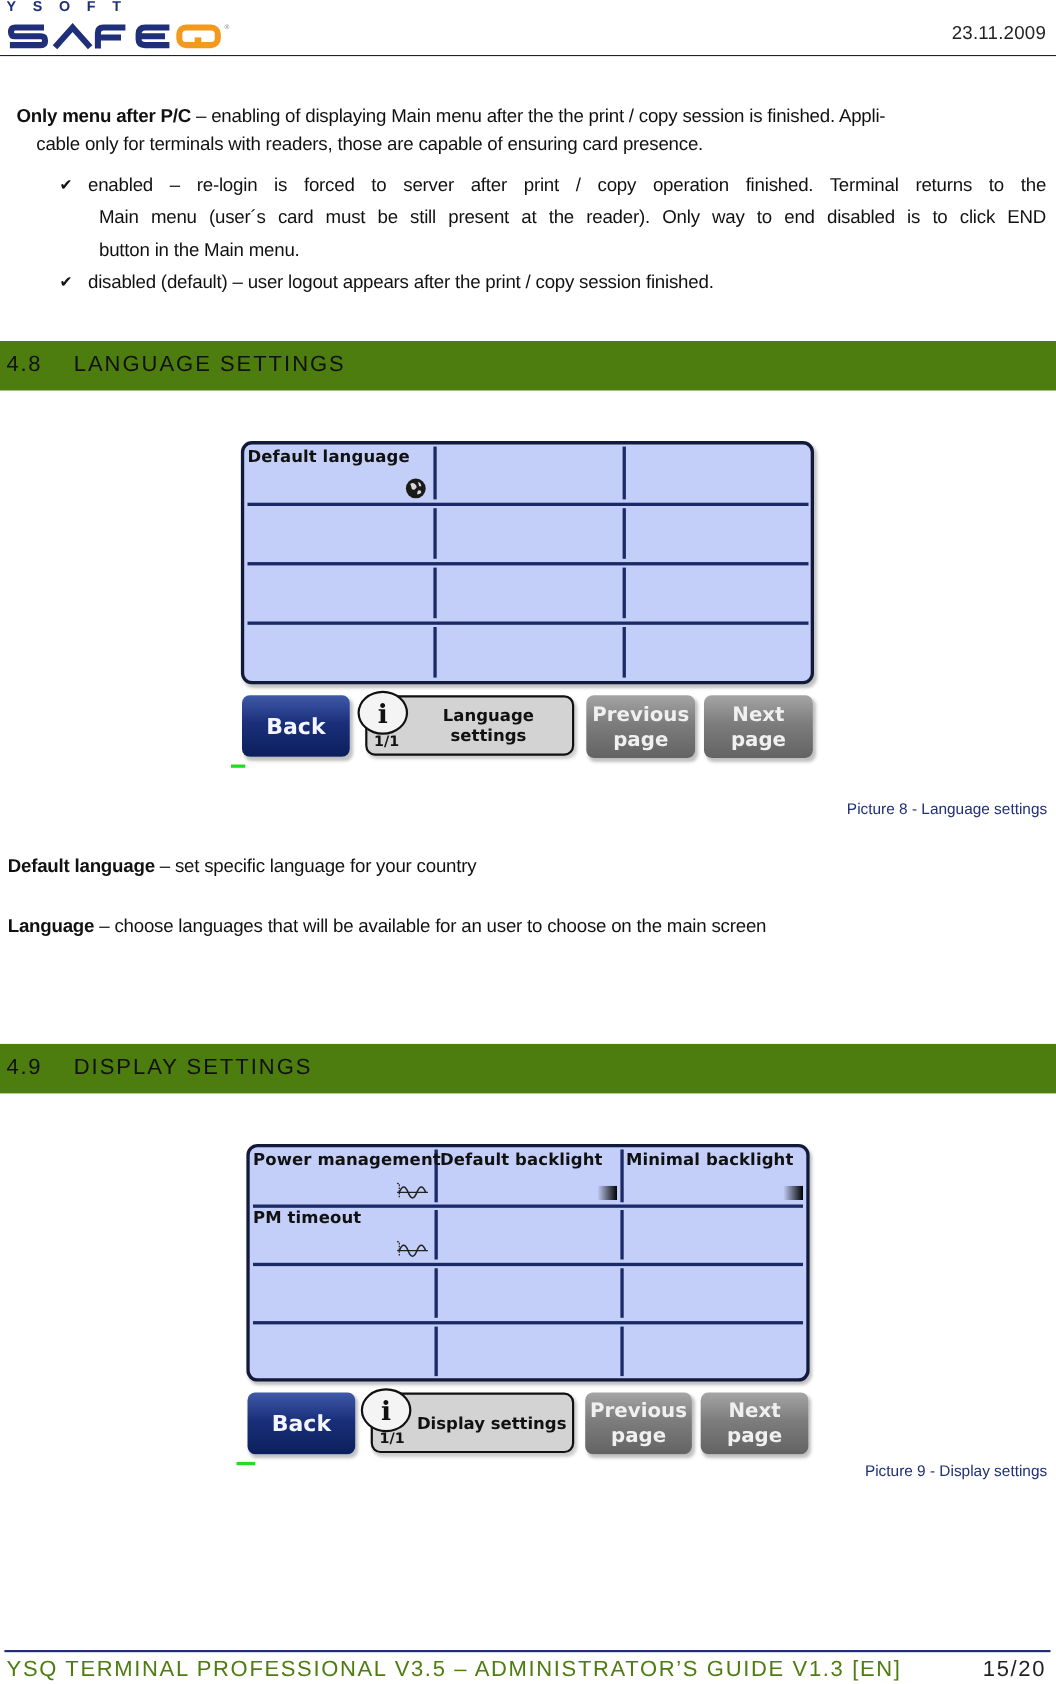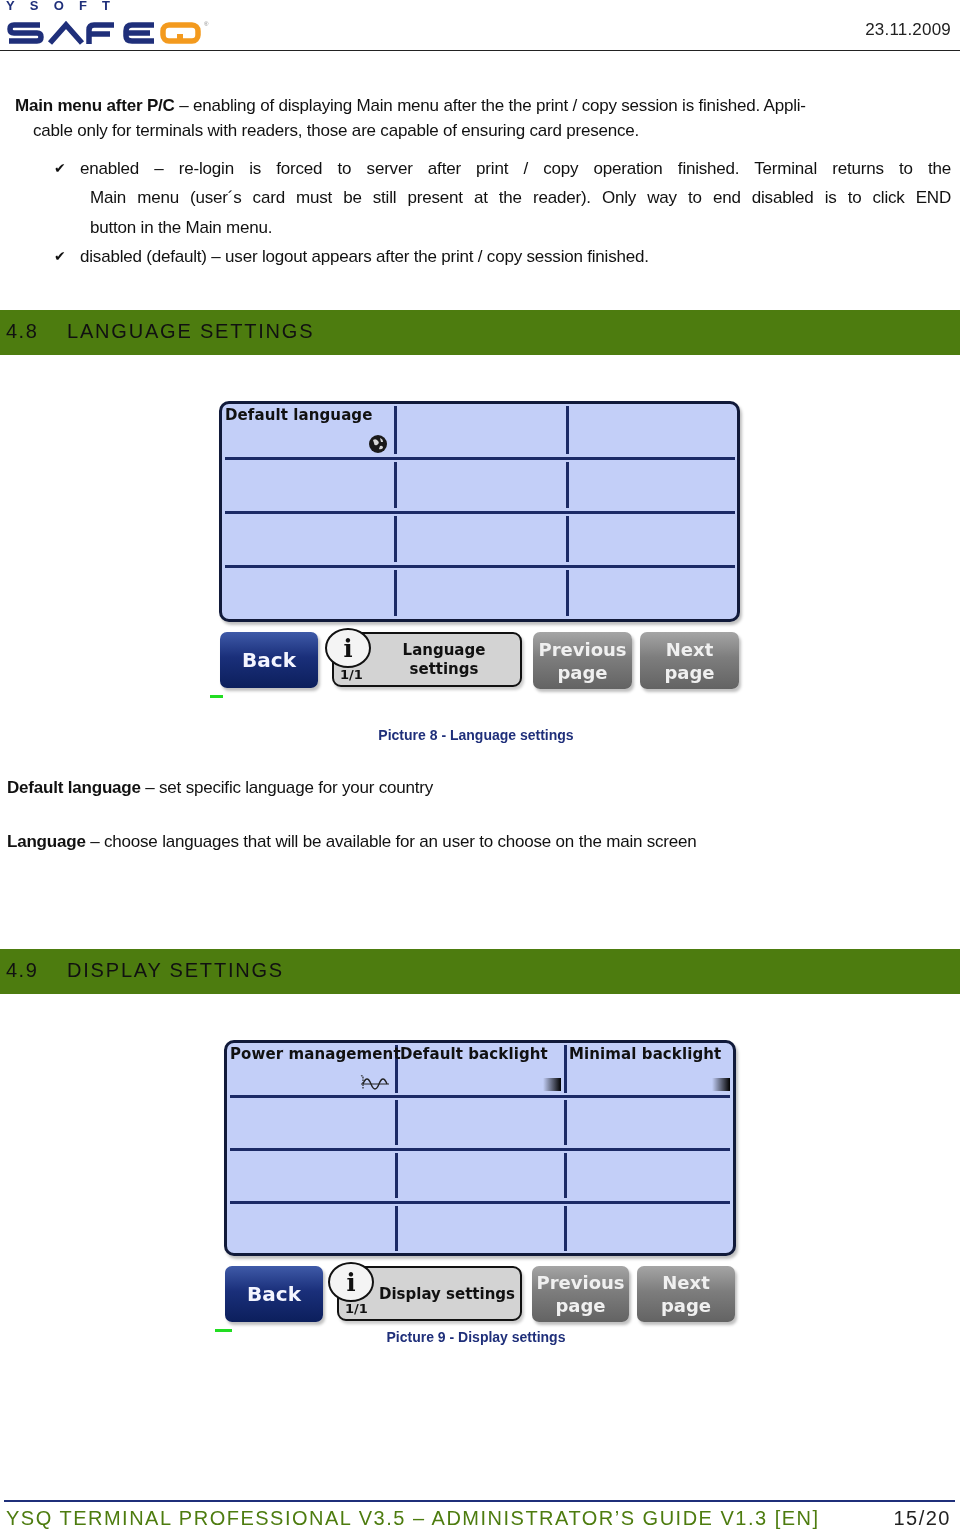--- a/index.html
+++ b/index.html
@@ -32,21 +32,21 @@
 
     .btn { position: absolute; border-radius: 7px; box-shadow: 2px 3px 3px rgba(0,0,0,0.25); display: flex; align-items: center; justify-content: center; text-align: left; font-family: "DejaVu Sans", sans-serif; font-weight: bold; }
     .btn-back { background: linear-gradient(#3f5aa8 0%, #1a2f7a 45%, #0c1f5c 100%); color: #f3f5ff; font-size: 20px; }
     .btn-gray { background: linear-gradient(#a5a5a5 0%, #7d7d7d 45%, #636363 100%); color: #f0f0f0; font-size: 18px; line-height: 23px; }
     .info-box { position: absolute; background: #d3d3d3; border: 2.5px solid #111; border-radius: 9px; box-shadow: 2px 3px 3px rgba(0,0,0,0.2); }
     .info-circle { position: absolute; width: 46px; height: 40px; border: 2.5px solid #111; border-radius: 50%; background: #f4f4f4; display: flex; align-items: center; justify-content: center; font-family: "DejaVu Serif", serif; font-weight: bold; font-size: 24px; color: #111; }
     .info-page { position: absolute; font-family: "DejaVu Sans", sans-serif; font-weight: bold; font-size: 13px; color: #111; }
     .info-title { position: absolute; font-family: "DejaVu Sans", sans-serif; font-weight: bold; font-size: 15px; color: #111; text-align: center; line-height: 19px; }
     .green-mark { position: absolute; height: 3px; background: #22dd22; }
 
-    .caption { position: absolute; width: 952px; text-align: center; font-size: 14px; font-weight: bold; color: #1f2f7a; }
+    .caption { position: absolute; width: 952px; text-align: right; font-size: 14px; font-weight: normal; color: #1f2f7a; }
 
     
     .footer-line { position: absolute; left: 4px; top: 1500px; width: 951px; height: 1.5px; background: #1f2f7a; }
     .footer-title { position: absolute; left: 6px; top: 1507px; font-size: 20px; letter-spacing: 1.5px; color: #4d7c0f; white-space: nowrap; }
     .footer-page { position: absolute; right: 9px; top: 1507px; font-size: 20px; letter-spacing: 1.5px; color: #222; }
   </style>
 </head>
 <body>
 
 <div class="page-header">
@@ -68,21 +68,21 @@
     <g fill="none" stroke="#f39a1e" stroke-width="5.5">
       <rect x="157" y="25" width="35" height="16" rx="6"></rect>
     </g>
     <rect x="171" y="34" width="6" height="5" fill="#f39a1e"></rect>
     <text x="198" y="26" font-family="Liberation Sans, sans-serif" font-size="6" fill="#888">®</text>
   </svg>
   <span class="header-date">23.11.2009</span>
 </div>
 
 <div class="para" style="left:15px; top:93px; width:930px;">
-  <b>Main menu after P/C</b><span> – enabling of displaying Main menu after the the print / copy session is finished. Appli-</span>
+  <b>Only menu after P/C</b><span> – enabling of displaying Main menu after the the print / copy session is finished. Appli-</span>
 </div>
 <div class="para" style="left:33px; top:118px; width:910px;">
   <span>cable only for terminals with readers, those are capable of ensuring card presence.</span>
 </div>
 
 <span class="check" style="left:54px; top:160px;">✔</span>
 <div class="bullet" style="left:80px; top:154px; width:871px; text-align-last: justify;">
   <span>enabled – re-login is forced to server after print / copy operation finished. Terminal returns to the</span>
 </div>
 <div class="bullet" style="left:90px; top:183px; width:861px; text-align-last: justify;">
@@ -208,20 +208,28 @@
         <defs>
             <linearGradient id="bg2" x1="0" x2="1">
               <stop offset="0" stop-color="#c3cff8"></stop>
               <stop offset="1" stop-color="#000"></stop>
             </linearGradient>
           </defs>
         <rect x="0" y="0" width="18" height="13" fill="url(#bg2)"></rect>
       </svg>
     </div>
 
+    <div style="position:absolute; left:0; top:55px; width:168px; height:50px;">
+      <span class="cell-label" style="left:3px; top:0px;">PM timeout</span>
+      <svg class="cell-icon" style="left:132px; top:29px;" width="32" height="16" viewBox="0 0 32 16">
+        <path d="M2 2 Q4 1 4 4 L4 15" fill="none" stroke="#222" stroke-width="1.2" stroke-dasharray="1.5 1"></path>
+        <path d="M2 10 H30" stroke="#222" stroke-width="1.2"></path>
+        <path d="M4 10 Q8 0 12 10 T20 10 T28 10" fill="none" stroke="#222" stroke-width="1.4"></path>
+      </svg>
+    </div>
   </div>
 
   <div class="btn btn-back" style="left:225px; top:1266px; width:98px; height:56px;">
     <span>Back</span>
   </div>
 
   <div class="info-box" style="left:337px; top:1266px; width:185px; height:55px;">
     <span class="info-page" style="left:6px; top:33px;">1/1</span>
     <div class="info-title" style="left:38px; top:17px; width:140px;">Display settings</div>
   </div>

